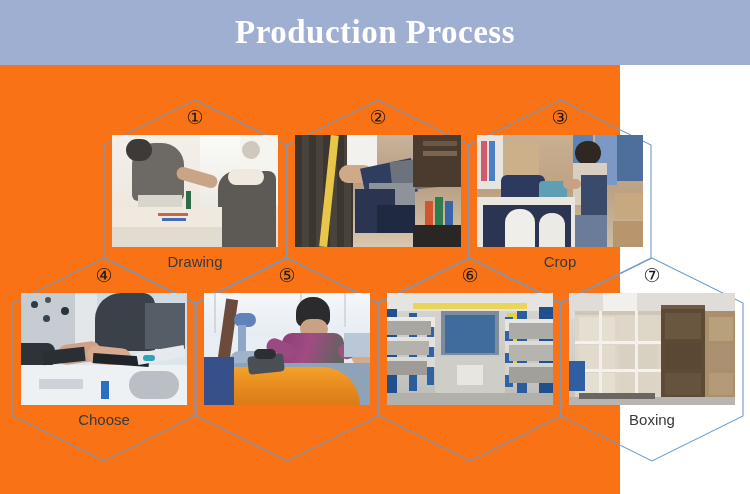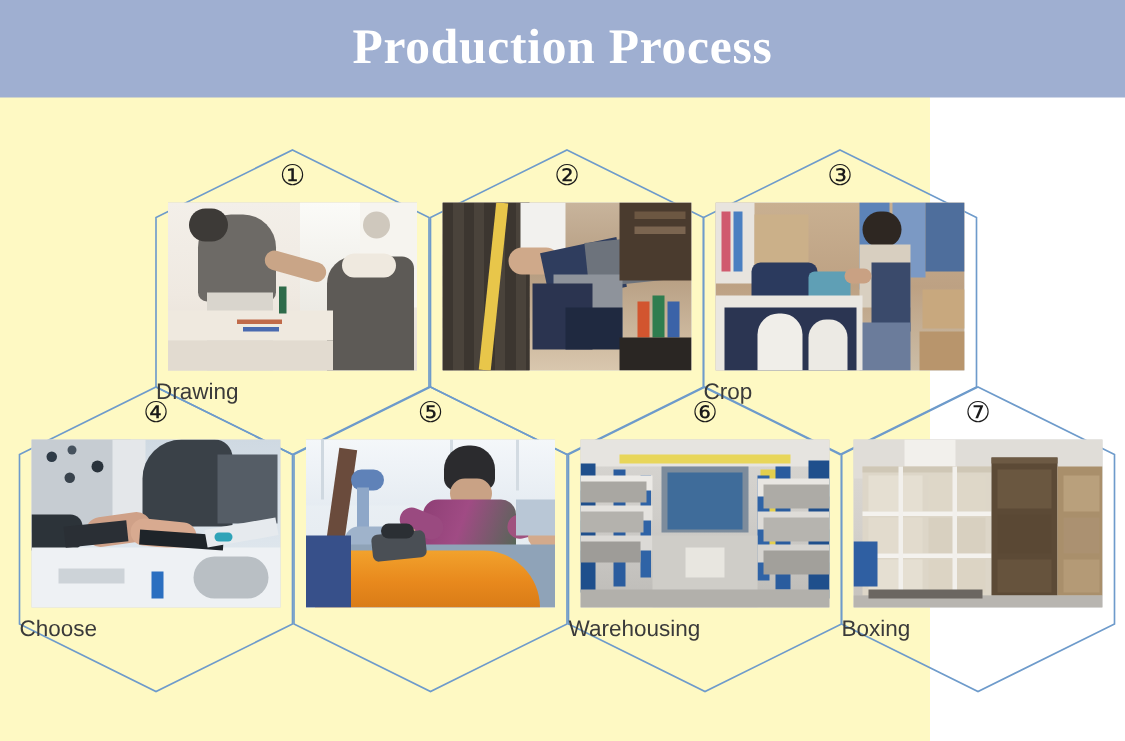--- a/index.html
+++ b/index.html
@@ -10,21 +10,21 @@
     width: 750px;
     height: 494px;
     background: #ffffff;
     font-family: "Liberation Sans", sans-serif;
     overflow: hidden;
   }
   #page {
     position: relative;
     width: 620px;
     height: 494px;
-    background: #fef9c3;
+    background: #f97316;
   }
 
   
   #header-band {
     position: absolute;
     left: 0;
     top: 0;
     width: 750px;
     height: 65px;
     background: #9fafd1;
@@ -94,21 +94,21 @@
     left: 0;
     top: 0;
     width: 166px;
     height: 112px;
   }
   .step-label {
     position: absolute;
     left: 0;
     top: 152px;
     width: 182px;
-    text-align: left;
+    text-align: center;
     font-family: "Liberation Sans", sans-serif;
     font-size: 15px;
     line-height: 20px;
     color: #3a3a3a;
     white-space: nowrap;
   }
 
   
   .ph i { position: absolute; display: block; }
 </style>
@@ -295,21 +295,20 @@
           <i style="left:118px;top:48px;width:48px;height:12px;background:#dedcd8;"></i>
           <i style="left:118px;top:70px;width:48px;height:12px;background:#d6d4d0;"></i>
           <i style="left:122px;top:30px;width:44px;height:16px;background:#adaba6;"></i>
           <i style="left:122px;top:52px;width:44px;height:16px;background:#b6b4af;"></i>
           <i style="left:122px;top:74px;width:44px;height:16px;background:#a2a09b;"></i>
           <i style="left:48px;top:64px;width:70px;height:48px;background:#cfcdc8;"></i>
           <i style="left:70px;top:72px;width:26px;height:20px;background:#e8e6e0;"></i>
           <i style="left:0;top:100px;width:166px;height:12px;background:#b2b0ab;"></i>
         </span>
       </div>
-      <div class="step-label">Warehousing</div>
     </div>
 
     <div class="step" style="left:561px; top:193px;">
       <div class="step-number">⑦</div>
       <div class="step-photo">
         <span class="ph" style="background:linear-gradient(180deg,#dedbd6 0%,#d3d0cb 55%,#c4c1bc 100%);">
           <i style="left:0;top:0;width:166px;height:26px;background:#e0ddd8;"></i>
           <i style="left:34px;top:0;width:34px;height:22px;background:#f2f0ec;"></i>
           <i style="left:6px;top:18px;width:86px;height:86px;background:#ddd6c8;"></i>
           <i style="left:6px;top:18px;width:86px;height:4px;background:#cfc7b6;"></i>

